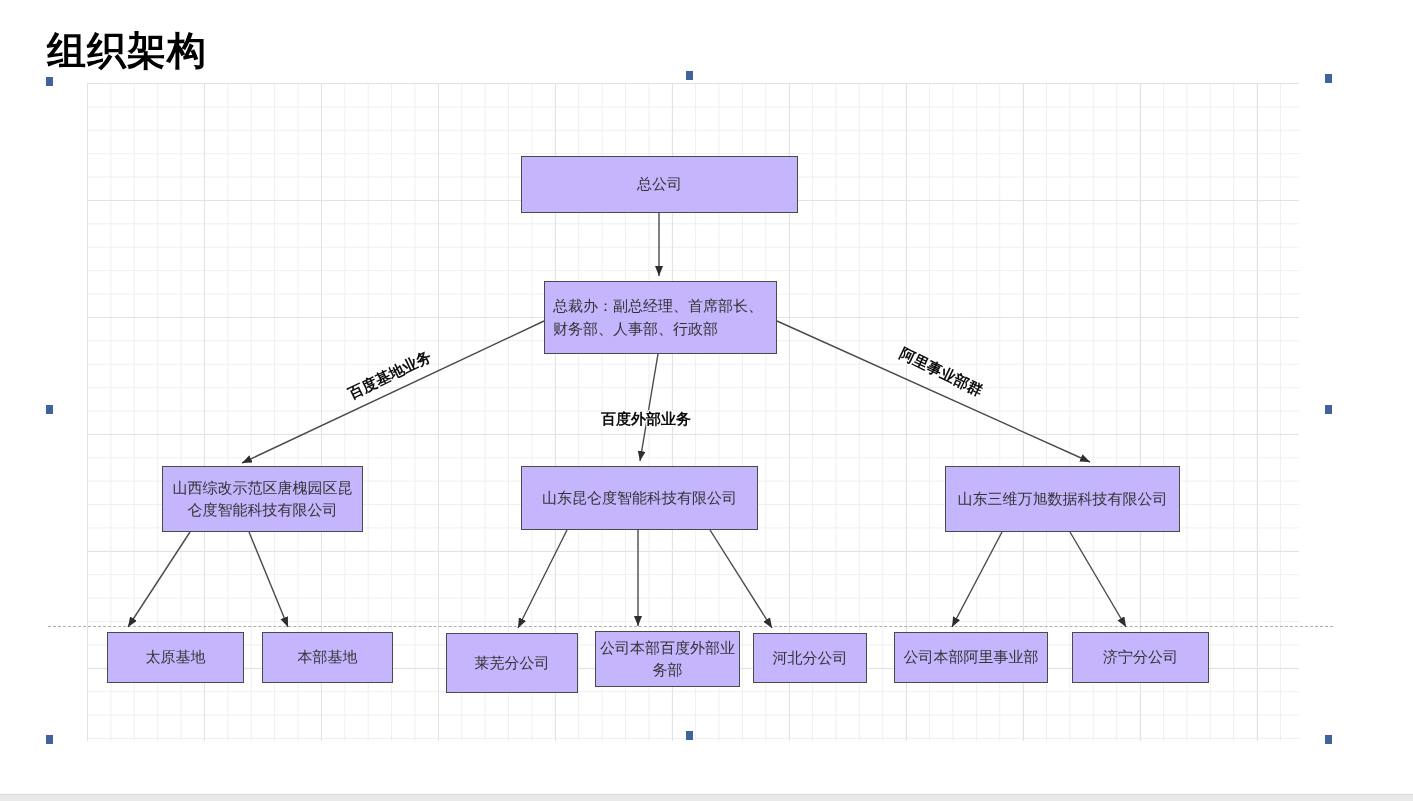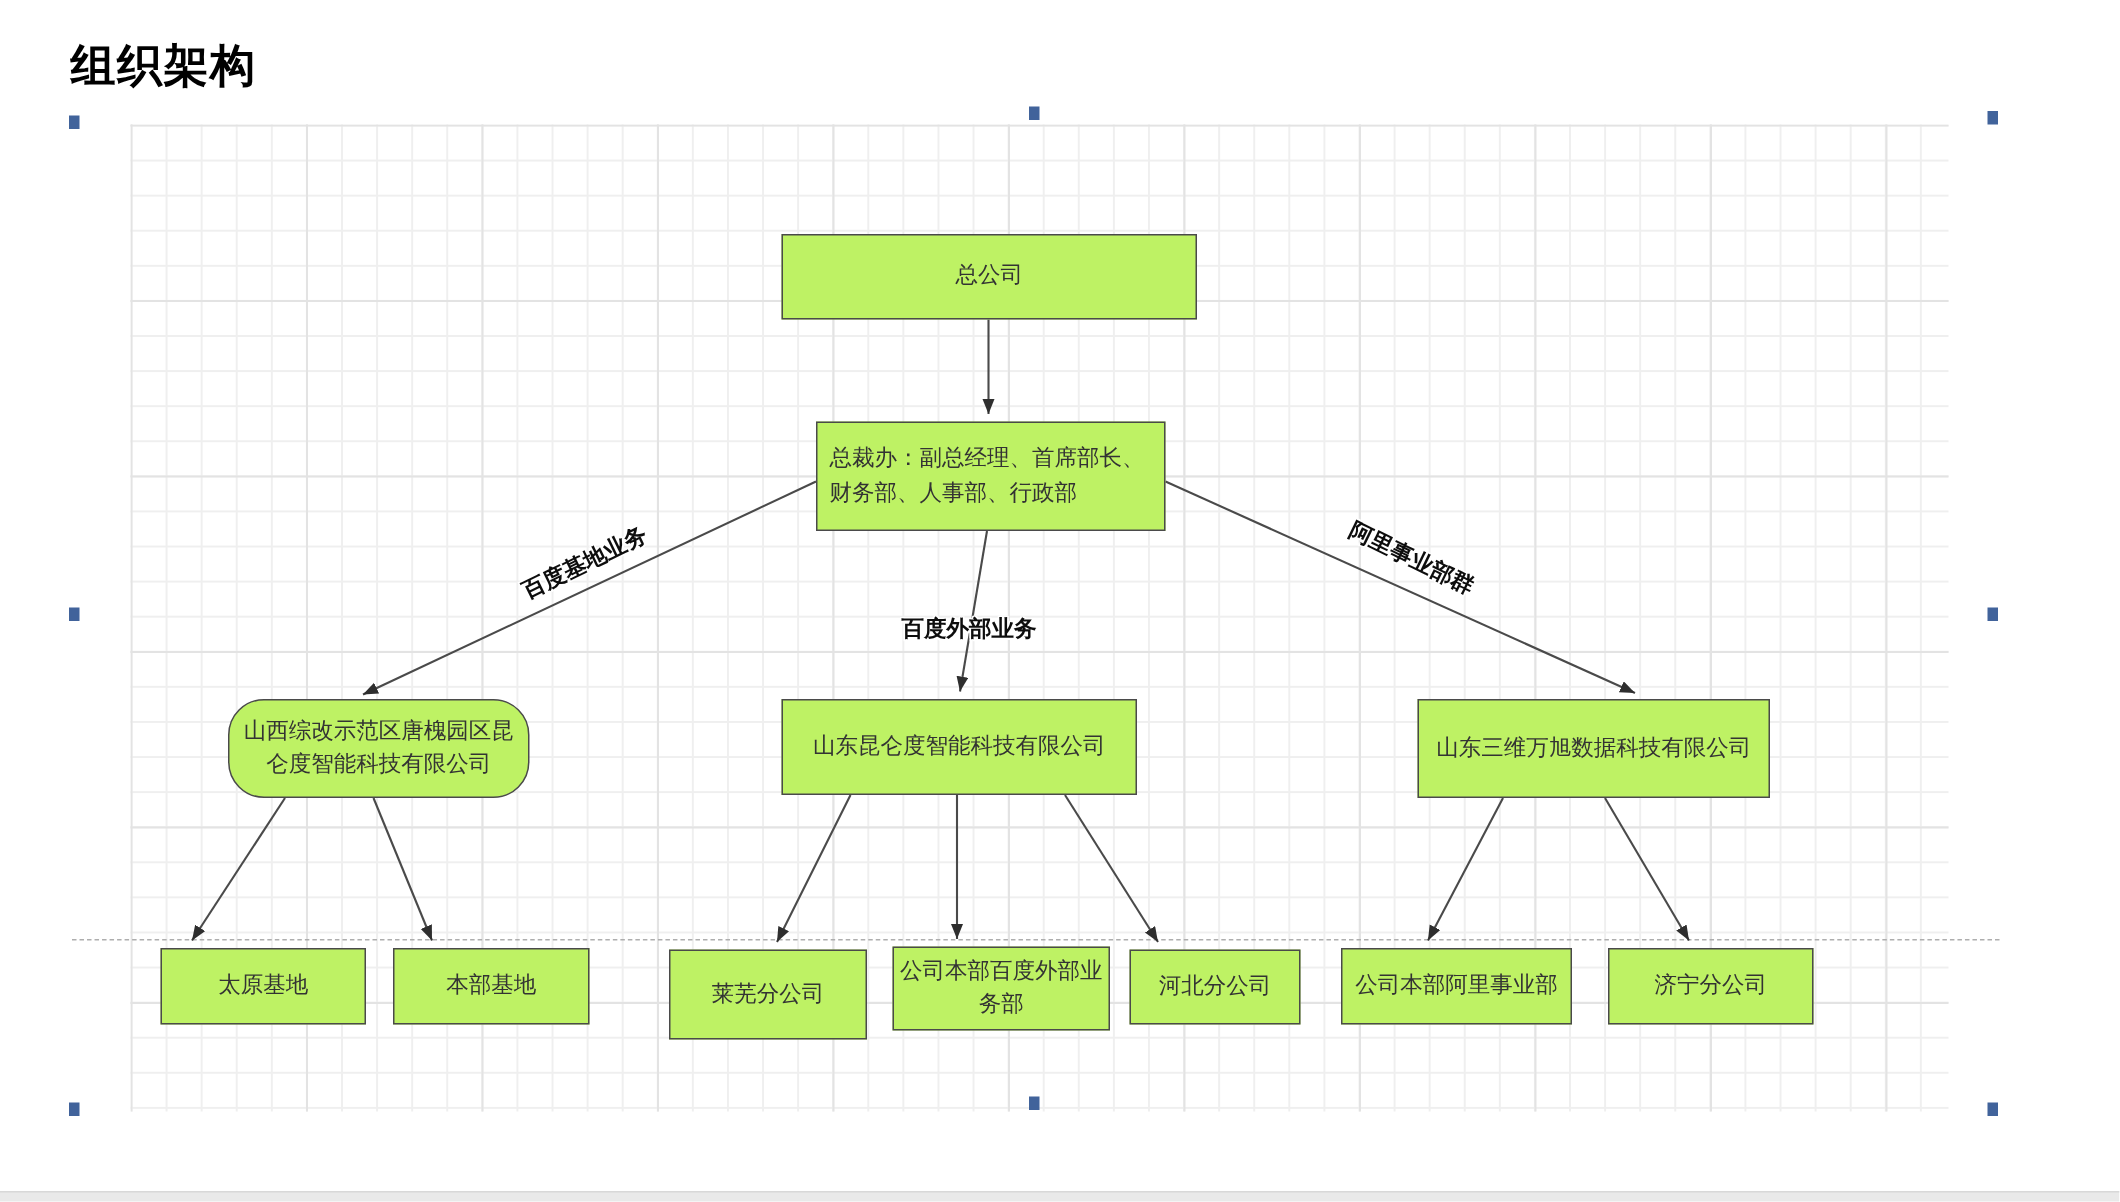--- a/index.html
+++ b/index.html
@@ -3,47 +3,47 @@
 <meta charset="utf-8">
 <style>
   html,body{margin:0;padding:0;}
   body{
     width:1413px;height:801px;position:relative;overflow:hidden;
     background:#ffffff;
     font-family:"Liberation Sans","DejaVu Sans",sans-serif;
   }
   .page-title{
     position:absolute;left:47px;top:24px;
-    font-size:30px;font-weight:700;color:#000;letter-spacing:1px;
+    font-size:39px;font-weight:700;color:#000;letter-spacing:1px;
   }
   .grid{
     position:absolute;left:87px;top:83px;width:1212px;height:658px;
     background-image:
       linear-gradient(to right,#e3e3e3 1px,transparent 1px),
       linear-gradient(to bottom,#e3e3e3 1px,transparent 1px),
       linear-gradient(to right,#efefef 1px,transparent 1px),
       linear-gradient(to bottom,#efefef 1px,transparent 1px);
     background-size:117px 117px,117px 117px,23.4px 23.4px,23.4px 23.4px;
   }
   .edges{position:absolute;left:0;top:0;width:1413px;height:801px;z-index:3;}
   .dashed-guide{
     position:absolute;left:48px;top:626px;width:1285px;height:0;
     border-top:1px dashed #aeaeae;z-index:2;
   }
   .node{
     position:absolute;box-sizing:border-box;z-index:4;
-    background:#bef264;border:1.5px solid #4a4a4a;
+    background:#c4b5fd;border:1.5px solid #4a4a4a;
     display:flex;align-items:center;justify-content:center;
     text-align:center;font-size:15px;color:#333;line-height:1.5;
     padding:2px 4px;
   }
   .node.align-left{justify-content:flex-start;text-align:left;padding:2px 8px;}
   #n-root{left:521px;top:156px;width:277px;height:57px;}
   #n-office{left:544px;top:281px;width:233px;height:73px;}
-  #n-shanxi{left:152px;top:466px;width:201px;height:66px;border-radius:24px;}
+  #n-shanxi{left:162px;top:466px;width:201px;height:66px;}
   #n-kunlundu{left:521px;top:466px;width:237px;height:64px;}
   #n-sanwei{left:945px;top:466px;width:235px;height:66px;}
   #n-taiyuan{left:85px;top:632px;width:137px;height:51px;margin-left:22px;}
   #n-benbu{left:262px;top:632px;width:131px;height:51px;}
   #n-laiwu{left:446px;top:633px;width:132px;height:60px;}
   #n-baidu{left:595px;top:631px;width:145px;height:56px;}
   #n-hebei{left:753px;top:633px;width:114px;height:50px;}
   #n-ali{left:894px;top:632px;width:154px;height:51px;}
   #n-jining{left:1072px;top:632px;width:137px;height:51px;}
   .edge-label{

